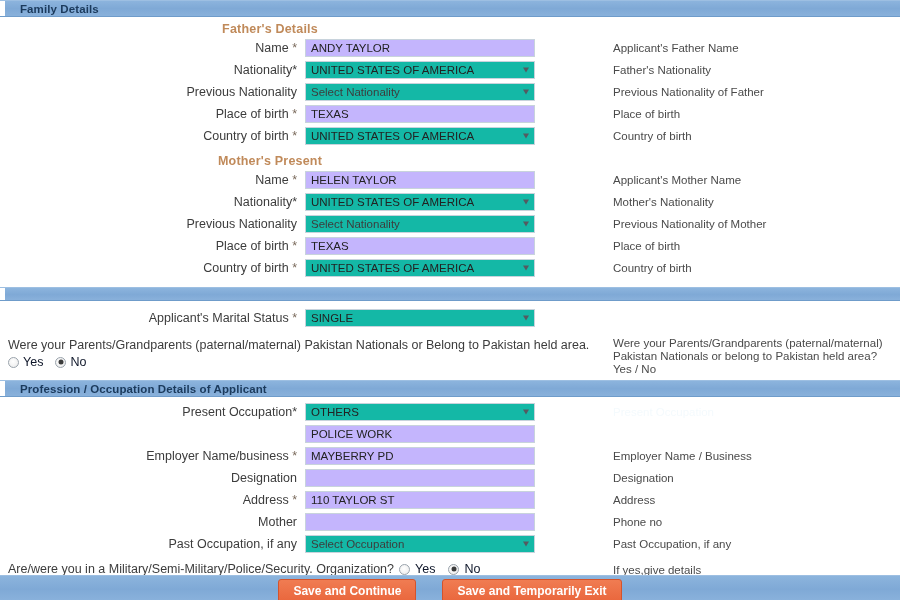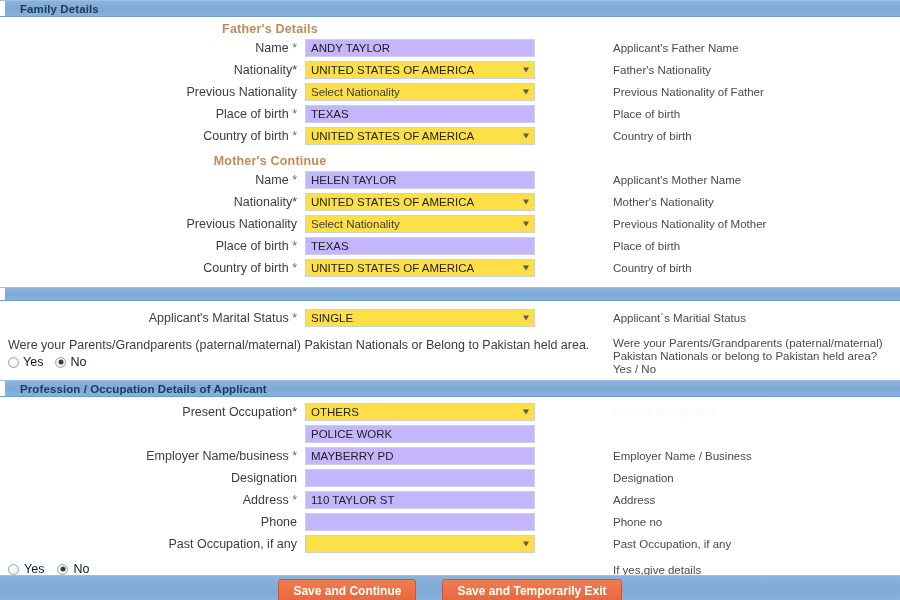--- a/index.html
+++ b/index.html
@@ -113,21 +113,21 @@
     font-size: 11.5px;
     color: #222222;
     padding: 0 5px;
     line-height: 16px;
     display: block;
     outline: none;
   }
   .sel {
     position: relative;
     padding-right: 10px;
-    background: #fde047;
+    background: #14b8a6;
     display: flex;
     align-items: center;
   }
   .sel .sel-val {
     flex: 1;
     overflow: hidden;
     white-space: nowrap;
     font-size: 11.5px;
     color: #222222;
   }
@@ -315,21 +315,21 @@
           <div class="sel">
             <span class="sel-val">UNITED STATES OF AMERICA</span>
             <span class="caret"></span>
           </div>
         </div>
         <div class="col-hint">Country of birth</div>
       </div>
 
     </div>
 
-    <div class="sub-heading">Mother's Continue</div>
+    <div class="sub-heading">Mother's Present</div>
 
     <div>
 
       <div class="row">
         <div class="col-label">
           <span>Name</span>
           <span class="req">*</span>
         </div>
         <div class="col-field">
           <div class="inp">HELEN TAYLOR</div>
@@ -404,21 +404,20 @@
       <div class="col-label">
         <span>Applicant's Marital Status</span>
         <span class="req">*</span>
       </div>
       <div class="col-field">
         <div class="sel">
           <span class="sel-val">SINGLE</span>
           <span class="caret"></span>
         </div>
       </div>
-      <div class="col-hint">Applicant´s Maritial Status</div>
     </div>
 
     <div style="height:6px"></div>
 
     <div class="question-block">
       <div class="question-left">
         <div>Were your Parents/Grandparents (paternal/maternal) Pakistan Nationals or Belong to Pakistan held area.</div>
         <div class="radio-line">
           <span class="radio"></span>
           <span class="radio-label">Yes</span>
@@ -488,46 +487,48 @@
         <span class="req">*</span>
       </div>
       <div class="col-field">
         <div class="inp">110 TAYLOR ST</div>
       </div>
       <div class="col-hint">Address</div>
     </div>
 
     <div class="row">
       <div class="col-label">
-        <span>Phone</span>
+        <span>Mother</span>
         <span class="req"></span>
       </div>
       <div class="col-field">
         <div class="inp"></div>
       </div>
       <div class="col-hint">Phone no</div>
     </div>
 
     <div class="row">
       <div class="col-label">
         <span>Past Occupation, if any</span>
         <span class="req"></span>
       </div>
       <div class="col-field">
         <div class="sel placeholder">
+          <span class="sel-val">Select Occupation</span>
           <span class="caret"></span>
         </div>
       </div>
       <div class="col-hint">Past Occupation, if any</div>
     </div>
 
     <div style="height:5px"></div>
 
     <div style="display:flex; align-items:flex-start;">
       <div class="inline-q" style="width:600px; box-sizing:border-box;">
+        <span>Are/were you in a Military/Semi-Military/Police/Security. Organization?</span>
         <span class="radio"></span>
         <span class="radio-label">Yes</span>
         <span class="radio checked"></span>
         <span class="radio-label">No</span>
       </div>
       <div style="flex:1; padding-left:13px; box-sizing:border-box; font-size:11.5px; color:#4a4a4a; line-height:16px;">If yes,give details</div>
     </div>
   </div>
 
   <div class="footer-bar">

